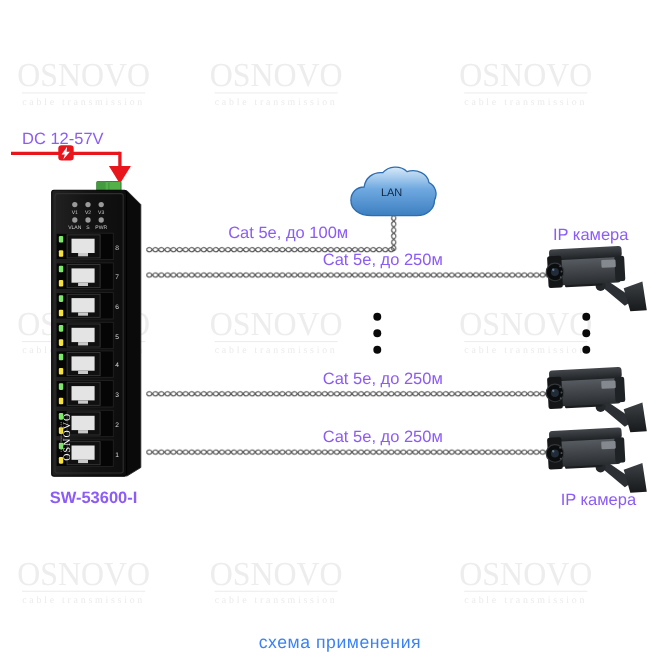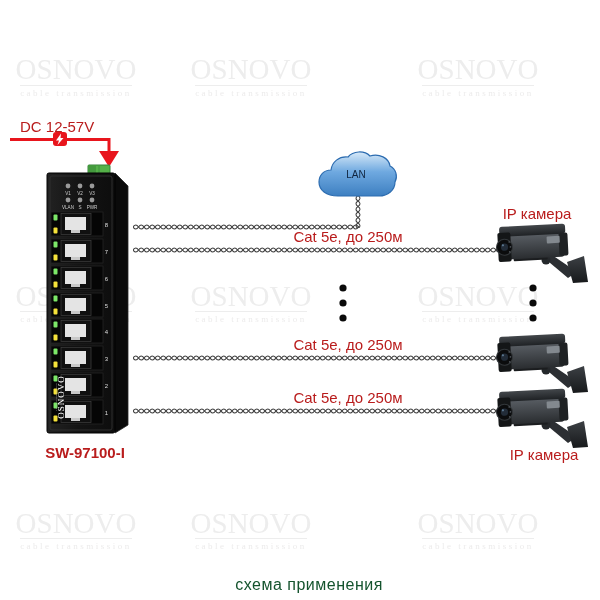--- a/index.html
+++ b/index.html
@@ -7,24 +7,24 @@
          font-family:"Liberation Sans",sans-serif;}
   
   .wm{position:absolute;width:150px;text-align:center;z-index:0;transform:translateX(-50%);
       user-select:none;}
   .wm-brand{font-family:"Liberation Serif",serif;font-size:29px;line-height:26px;color:#ededed;
             letter-spacing:0px;transform:scaleY(1.05);}
   .wm-sub{display:inline-block;font-family:"Liberation Serif",serif;font-size:9px;color:#ecebeb;
           letter-spacing:2.5px;border-top:1px solid #ededed;padding-top:2px;margin-top:1px;
           white-space:nowrap;}
   
-  .lbl{position:absolute;z-index:4;font-size:15px;color:#b91c1c;white-space:nowrap;}
+  .lbl{position:absolute;z-index:4;font-size:15px;color:#8b5cf6;white-space:nowrap;}
   .lbl.center{transform:translateX(-50%);}
   .model{font-weight:bold;}
-  .caption{color:#14532d;font-size:16px;letter-spacing:0.5px;}
+  .caption{color:#3b82f6;font-size:16px;letter-spacing:0.5px;}
   
   #gfx{position:absolute;left:0;top:0;z-index:2;}
 </style>
 </head>
 <body>
 
 <div id="stage">
 
   <div class="wm" style="left:76px;top:56px"><div class="wm-brand">OSNOVO</div><span class="wm-sub">cable transmission</span></div>
   <div class="wm" style="left:251px;top:56px"><div class="wm-brand">OSNOVO</div><span class="wm-sub">cable transmission</span></div>
@@ -253,20 +253,21 @@
         <circle cx="343" cy="318" r="3.6"></circle>
     </g>
     <g fill="#0a0a0a">
       <circle cx="533" cy="288" r="3.6"></circle>
         <circle cx="533" cy="303" r="3.6"></circle>
         <circle cx="533" cy="318" r="3.6"></circle>
     </g>
   </svg>
 
   <div class="lbl" style="left:20px;top:118px">DC 12-57V</div>
+  <div class="lbl center" style="left:262px;top:203px">Cat 5e, до 100м</div>
   <div class="lbl center" style="left:348px;top:228px">Cat 5e, до 250м</div>
   <div class="lbl center" style="left:348px;top:336px">Cat 5e, до 250м</div>
   <div class="lbl center" style="left:348px;top:389px">Cat 5e, до 250м</div>
   <div class="lbl center" style="left:537px;top:205px">IP камера</div>
   <div class="lbl center" style="left:544px;top:446px">IP камера</div>
-  <div class="lbl center model" style="left:85px;top:444px">SW-97100-I</div>
+  <div class="lbl center model" style="left:85px;top:444px">SW-53600-I</div>
   <div class="lbl center caption" style="left:309px;top:576px">схема применения</div>
 </div>
 
 </body></html>

